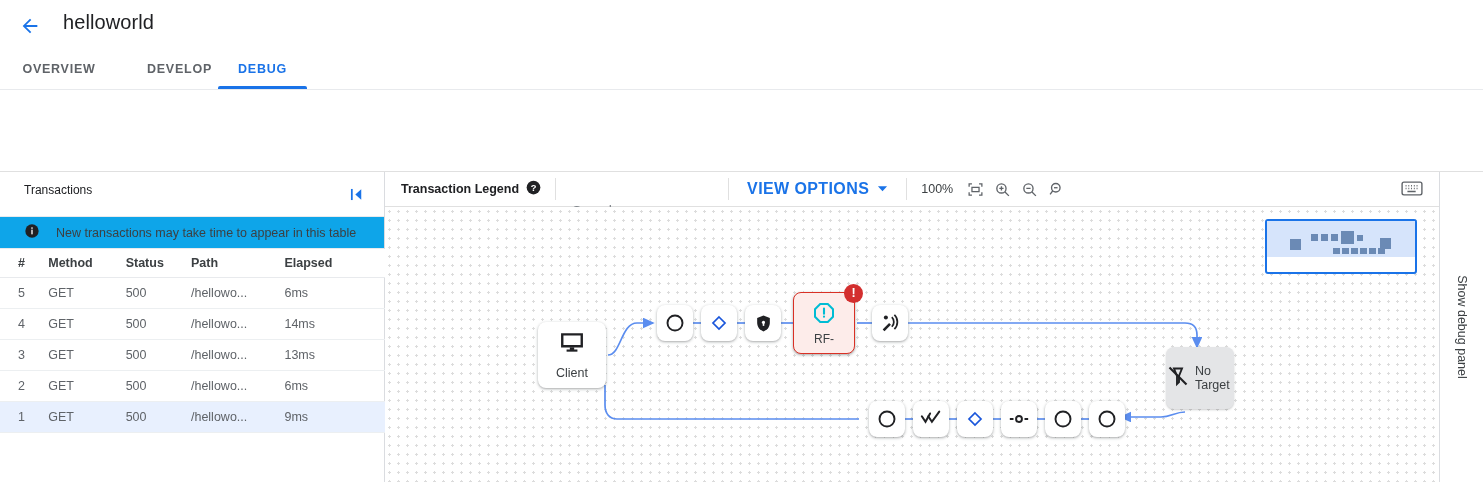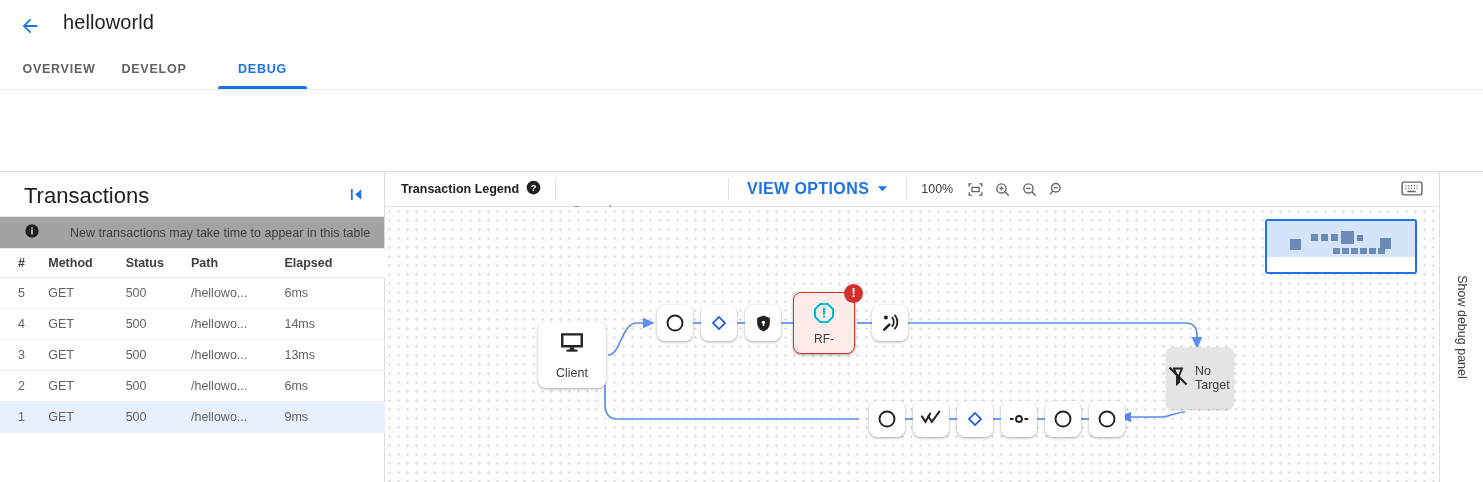--- a/index.html
+++ b/index.html
@@ -55,25 +55,25 @@
   .hl-box {
     position:absolute; left:-16px; top:-21px; width:127px; height:58px;
     border:4px solid #f4492e; background:#fff; box-shadow:2px 3px 4px rgba(0,0,0,.28);
   }
   .download-wrap .action-btn { position:relative; z-index:2; }
   .session-rule { position:absolute; left:0; top:171px; width:1483px; height:1px; background:#e0e0e0; }
 
   
   .tx-panel { position:absolute; left:0; top:172px; width:385px; height:310px; background:#fff; border-right:1px solid #dadce0; }
   .tx-head { position:relative; height:45px; border-bottom:1px solid #e8eaed; }
-  .tx-title { position:absolute; left:24px; top:11px; font-size:22px; color:#202124; }
+  .tx-title { position:absolute; left:24px; top:11px; font-size:12px; color:#202124; }
   .tx-collapse { position:absolute; right:18px; top:13px; cursor:pointer; display:flex; }
   .tx-note {
-    position:relative; height:32px; background:#a3a3a3; display:flex; align-items:center;
-    padding-left:24px; gap:30px; border-bottom:1px solid #e8eaed;
+    position:relative; height:32px; background:#0ea5e9; display:flex; align-items:center;
+    padding-left:24px; gap:16px; border-bottom:1px solid #e8eaed;
   }
   .tx-note-text { font-size:12.5px; color:#3c4043; }
   table.tx-table { width:385px; border-collapse:collapse; table-layout:fixed; }
   table.tx-table th {
     text-align:left; font-size:12.5px; font-weight:700; color:#3c4043;
     padding:7px 0 7px 0; border-bottom:1px solid #e8eaed; background:#fff;
   }
   table.tx-table td {
     font-size:12.5px; color:#5f6368; padding:8px 0; border-bottom:1px solid #eceff1;
   }
@@ -153,21 +153,21 @@
           <path d="M20 11H7.8l5.6-5.6L12 4l-8 8 8 8 1.4-1.4L7.8 13H20v-2z"></path>
         </svg>
     </div>
     <div class="app-title">helloworld</div>
   </div>
 
   <div class="tabbar">
     <div class="tab" style="left:20px;width:78px;justify-content:center;">
       <span>OVERVIEW</span>
     </div>
-    <div class="tab" style="left:108px;width:92px;justify-content:center;">
+    <div class="tab" style="left:120px;width:92px;justify-content:flex-end;">
       <span>DEVELOP</span>
     </div>
     <div class="tab active" style="left:218px;width:89px;justify-content:center;">
       <span>DEBUG</span>
       <span class="underline"></span>
     </div>
   </div>
   <div class="header-rule"></div>
 
   <div class="session-bar">

